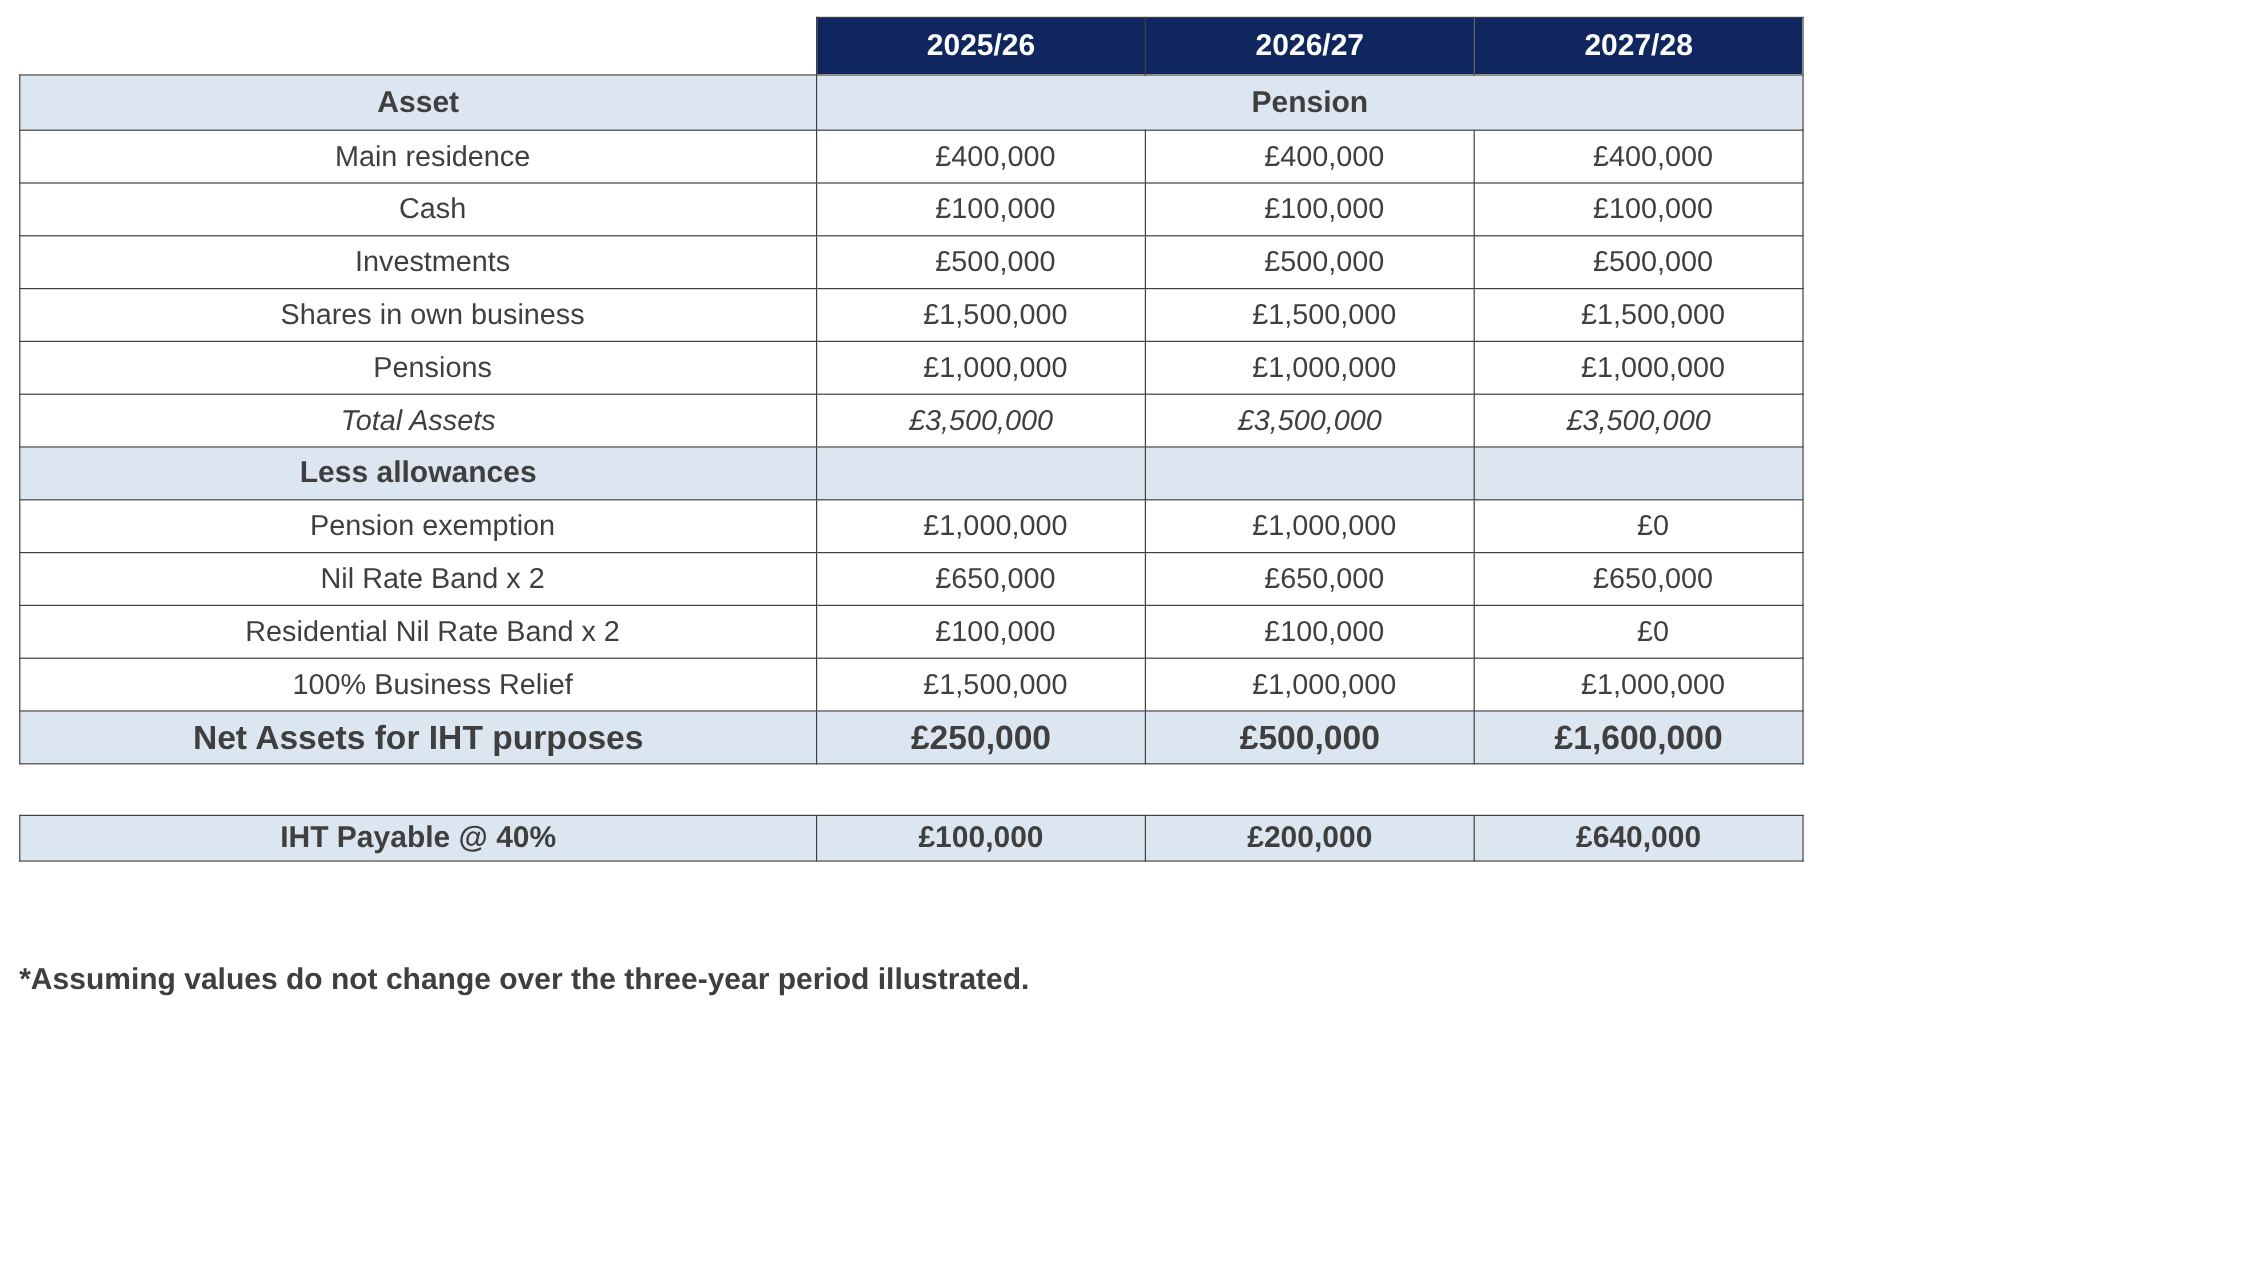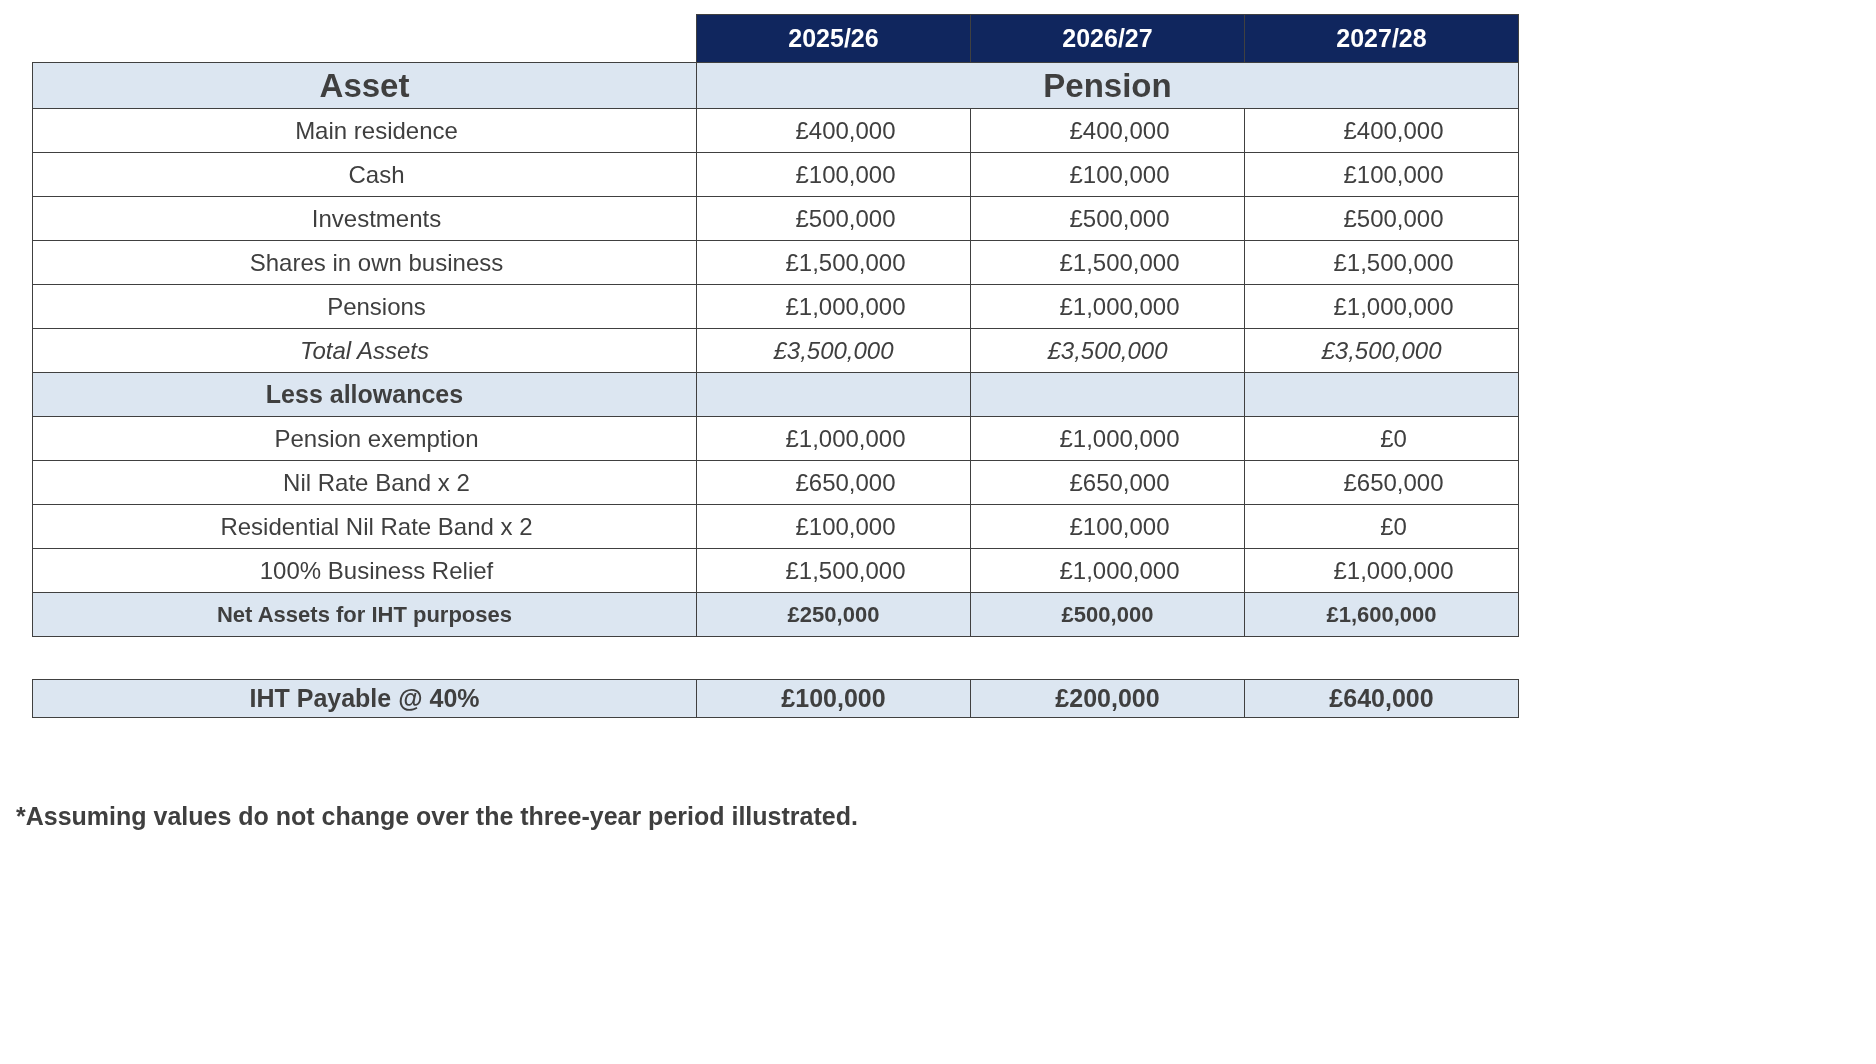--- a/index.html
+++ b/index.html
@@ -12,21 +12,20 @@
     font-family: "Liberation Sans", sans-serif;
     color: #3f3f3f;
   }
   .page {
     padding: 14px 16px 0 16px;
   }
   table {
     border-collapse: collapse;
     table-layout: fixed;
     width: 1487px;
-    margin-left: 16px;
   }
   col.c-label { width: 664px; }
   col.c-year  { width: 274px; }
   td {
     border: 1px solid #404040;
     text-align: center;
     vertical-align: middle;
     font-size: 24px;
     padding: 0 8px;
     height: 44px;
@@ -41,39 +40,39 @@
   tr.year-header td.year-cell {
     background: #10265e;
     color: #ffffff;
     font-weight: bold;
     font-size: 25px;
     height: 48px;
   }
   tr.subheader td {
     background: #dce6f1;
     font-weight: bold;
-    font-size: 33px;
+    font-size: 25px;
     height: 46px;
   }
   tr.row-normal td { background: #ffffff; padding-left: 32px; }
   tr.row-italic td {
     background: #ffffff;
     font-style: italic;
   }
   tr.row-section td {
     background: #dce6f1;
   }
   tr.row-section td.label-cell {
     font-weight: bold;
     font-size: 25px;
   }
   tr.row-total td {
     background: #dce6f1;
     font-weight: bold;
-    font-size: 22px;
+    font-size: 28px;
   }
   .summary-table { margin-top: 42px; }
   .summary-table td {
     background: #dce6f1;
     font-weight: bold;
     font-size: 25px;
     height: 38px;
   }
   .footnote {
     margin: 84px 0 16px 0;

